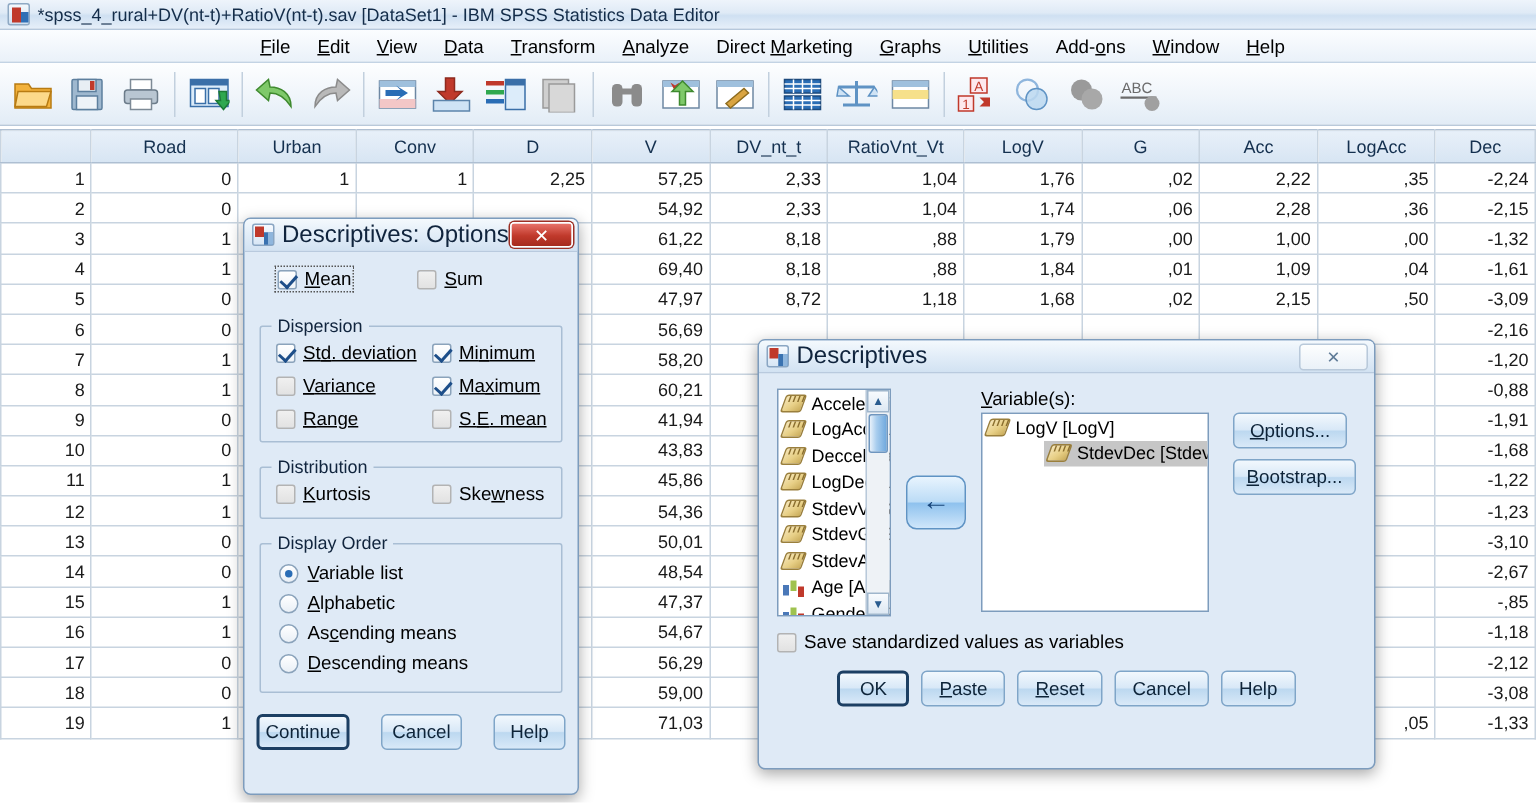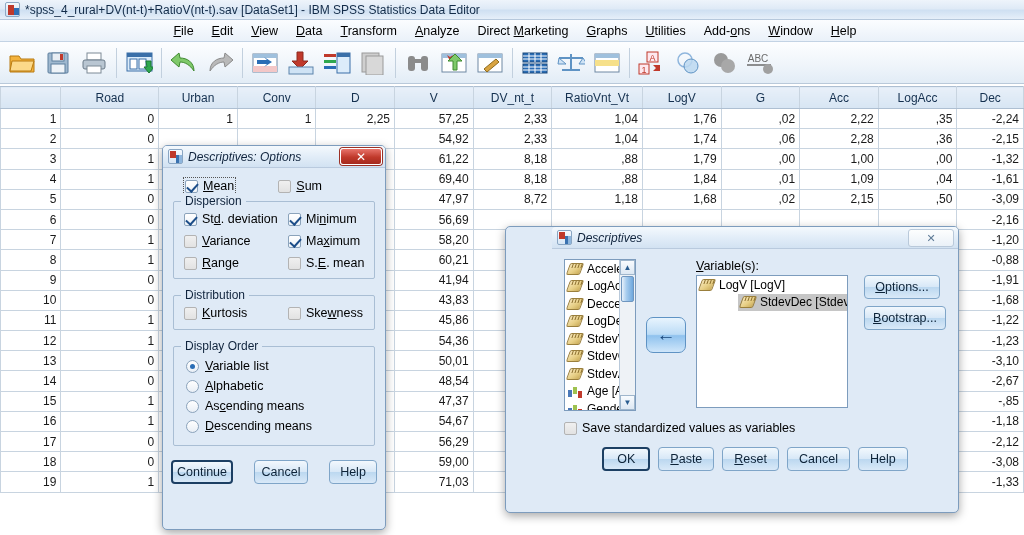--- a/index.html
+++ b/index.html
@@ -95,21 +95,21 @@
     box-shadow:0 3px 10px rgba(0,0,0,.35);
   }
   .dlg-title {
     height:22px;
     background:linear-gradient(to bottom,#f4f9fd 0%,#e2edf8 50%,#d2e2f2 100%);
     border-top-left-radius:4px; border-top-right-radius:4px;
     border-bottom:1px solid #b9cade;
     display:flex; align-items:center; gap:5px; padding-left:5px;
     position:relative;
   }
-  .dlg-title .t { font-size:12px; color:#10243d;font-style:italic; }
+  .dlg-title .t { font-size:16px; color:#10243d; }
   .dlg-icon {
     width:15px; height:15px; position:relative; flex:0 0 auto;
     background:linear-gradient(#f6faff,#d7e6f5); border:1px solid #8aa6c3; border-radius:2px;
   }
   .dlg-icon:before{content:"";position:absolute;left:1px;top:1px;width:6px;height:7px;background:#c0392b;}
   .dlg-icon:after{content:"";position:absolute;left:7px;top:5px;width:6px;height:8px;background:#3a72b0;
     background-image:linear-gradient(90deg,#3a72b0 50%,#8fb6dd 50%);}
   .closebtn-red {
     position:absolute; right:3px; top:2px;
     width:42px; height:17px; border-radius:3px;
@@ -703,21 +703,21 @@
             <td>1,85</td>
             <td>,01</td>
             <td>1,13</td>
             <td>,05</td>
             <td>-1,33</td>
           </tr>
         </tbody>
     </table>
   </div>
 
-  <div class="dialog" style="left:505px; top:226px; width:454px; height:287px;padding-left:46px;">
+  <div class="dialog" style="left:505px; top:226px; width:412px; height:287px;">
     <div class="dlg-title">
       <div class="dlg-icon"></div>
       <div class="t">Descriptives</div>
       <div class="closebtn-plain">✕</div>
     </div>
     <div class="dlg-body" style="padding:10px 12px;">
       <div style="display:flex; gap:10px;">
 
         <div class="listbox" style="width:152px; height:152px;">
           <div style="padding-right:16px;">
@@ -830,21 +830,21 @@
         <label class="chk focusdots">
           <span class="box on"></span>
           <span><u>M</u>ean</span>
         </label>
         <label class="chk">
           <span class="box dim"></span>
           <span><u>S</u>um</span>
         </label>
       </div>
 
-      <div class="gbox" style="margin-top:8px;">
+      <div class="gbox" style="margin-top:24px;text-decoration:underline;">
         <div class="legend">Dispersion</div>
         <div style="display:grid; grid-template-columns:104px 1fr; row-gap:8px;">
           <label class="chk">
             <span class="box on"></span>
             <span>St<u>d</u>. deviation</span>
           </label>
           <label class="chk">
             <span class="box on"></span>
             <span>Mi<u>n</u>imum</span>
           </label>

